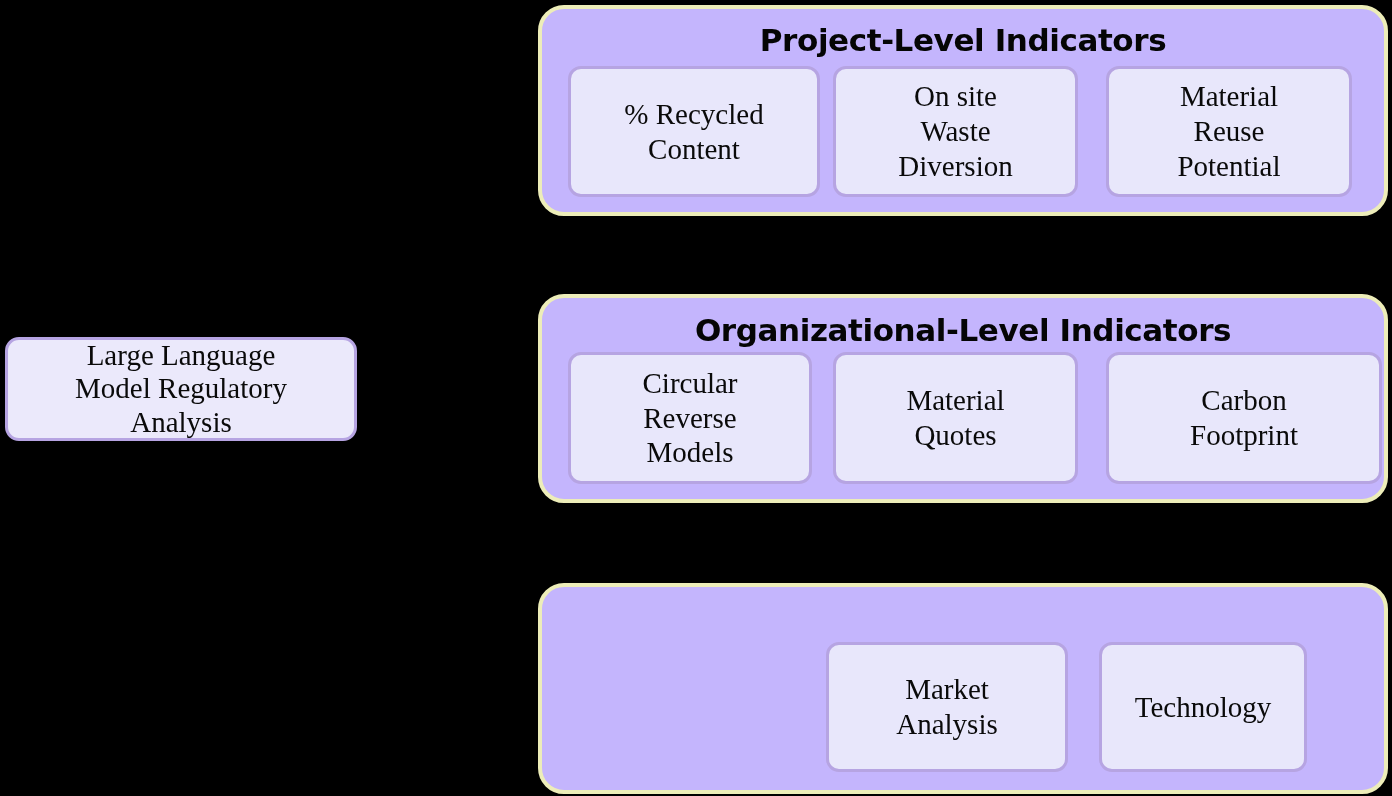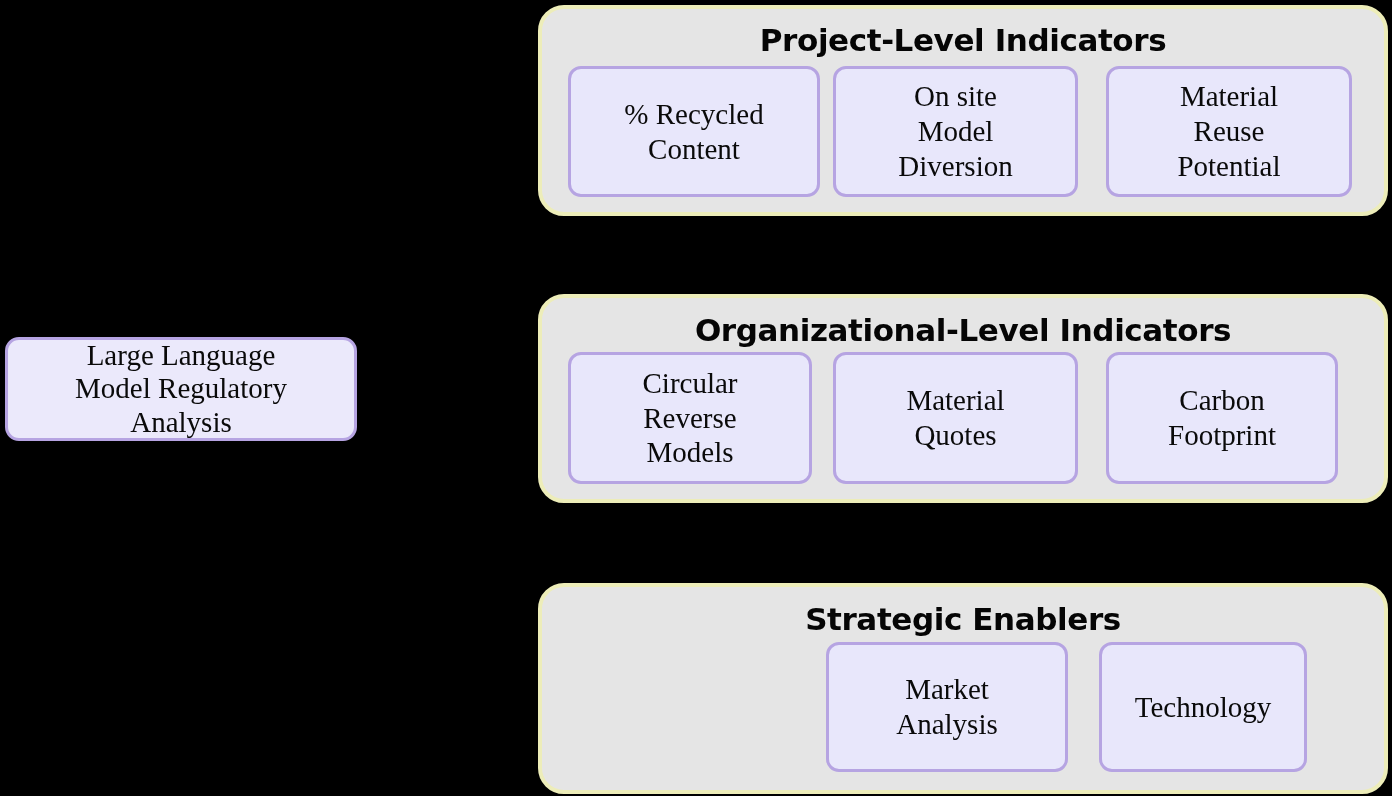--- a/index.html
+++ b/index.html
@@ -46,21 +46,21 @@
     width: 352px;
     height: 104px;
     font-size: 29px;
     line-height: 1.16;
     padding: 4px 10px;
   }
 
   
   .group-panel {
     position: absolute;
-    background: #e5e5e5;
+    background: #c4b5fd;
     border: 4px solid #EDEDB9;
     border-radius: 26px;
     box-sizing: border-box;
   }
 
   #panel-project {
     left: 538px;
     top: 5px;
     width: 850px;
     height: 211px;
@@ -123,21 +123,21 @@
   
   #panel-project .item-box { top: 57px; height: 131px; }
   #panel-project .item-0 { left: 26px;  width: 252px; }
   #panel-project .item-1 { left: 291px; width: 245px; }
   #panel-project .item-2 { left: 564px; width: 246px; }
 
   
   #panel-organizational .item-box { top: 54px; height: 132px; }
   #panel-organizational .item-0 { left: 26px;  width: 244px; }
   #panel-organizational .item-1 { left: 291px; width: 245px; }
-  #panel-organizational .item-2 { left: 564px; width: 232px; }
+  #panel-organizational .item-2 { left: 564px; width: 276px; }
 
   
   #panel-strategic .item-box { top: 55px; height: 130px; }
   #panel-strategic .item-0 { left: 18px;  width: 244px; }
   #panel-strategic .item-1 { left: 284px; width: 242px; }
   #panel-strategic .item-2 { left: 557px; width: 208px; }
 
   .line2 { display: block; }
 </style>
 </head>
@@ -158,21 +158,21 @@
     <div class="item-row">
       <div class="item-box item-0">
         <div>
           <span class="line2">% Recycled</span>
           <span class="line2">Content</span>
         </div>
       </div>
       <div class="item-box item-1">
         <div>
           <span class="line2">On site</span>
-          <span class="line2">Model</span>
+          <span class="line2">Waste</span>
           <span class="line2">Diversion</span>
         </div>
       </div>
       <div class="item-box item-2">
         <div>
           <span class="line2">Material</span>
           <span class="line2">Reuse</span>
           <span class="line2">Potential</span>
         </div>
       </div>
@@ -198,21 +198,20 @@
       <div class="item-box item-2">
         <div>
           <span class="line2">Carbon</span>
           <span class="line2">Footprint</span>
         </div>
       </div>
     </div>
   </div>
 
   <div class="group-panel" id="panel-strategic">
-    <div class="panel-title">Strategic Enablers</div>
     <div class="item-row">
       <div class="item-box item-1">
         <div>
           <span class="line2">Market</span>
           <span class="line2">Analysis</span>
         </div>
       </div>
       <div class="item-box item-2">
         <div>
           <span class="line2">Technology</span>

